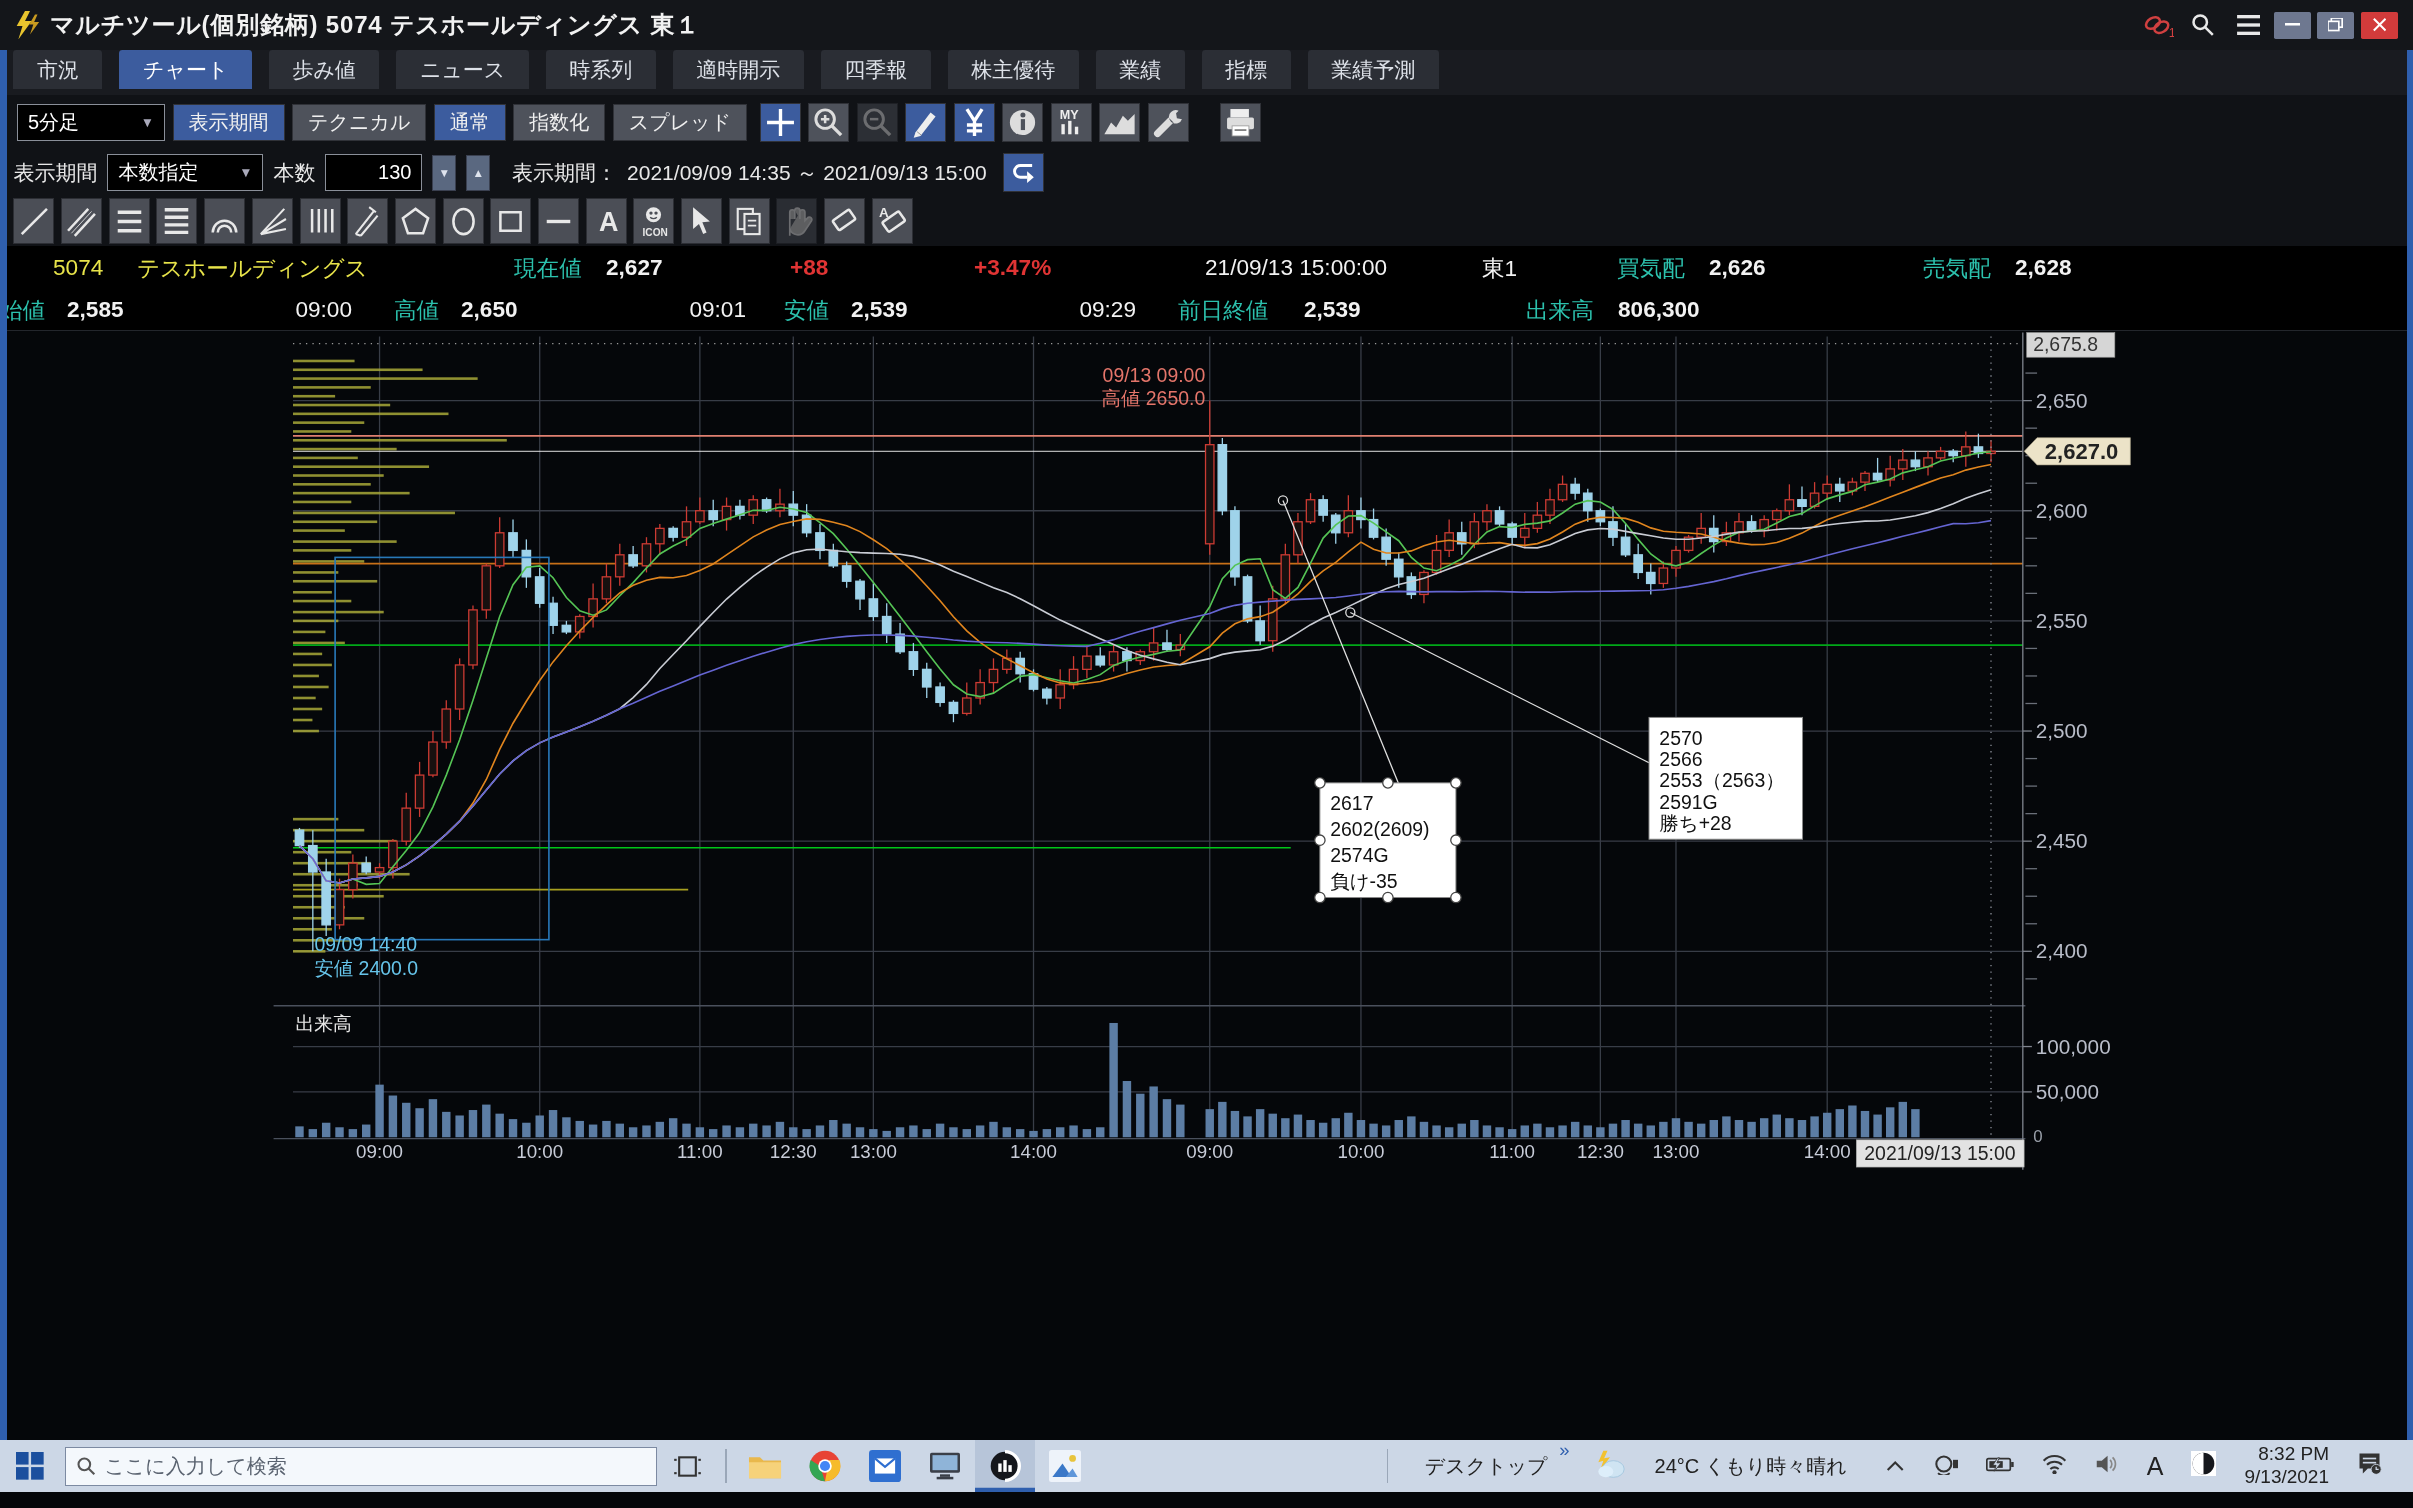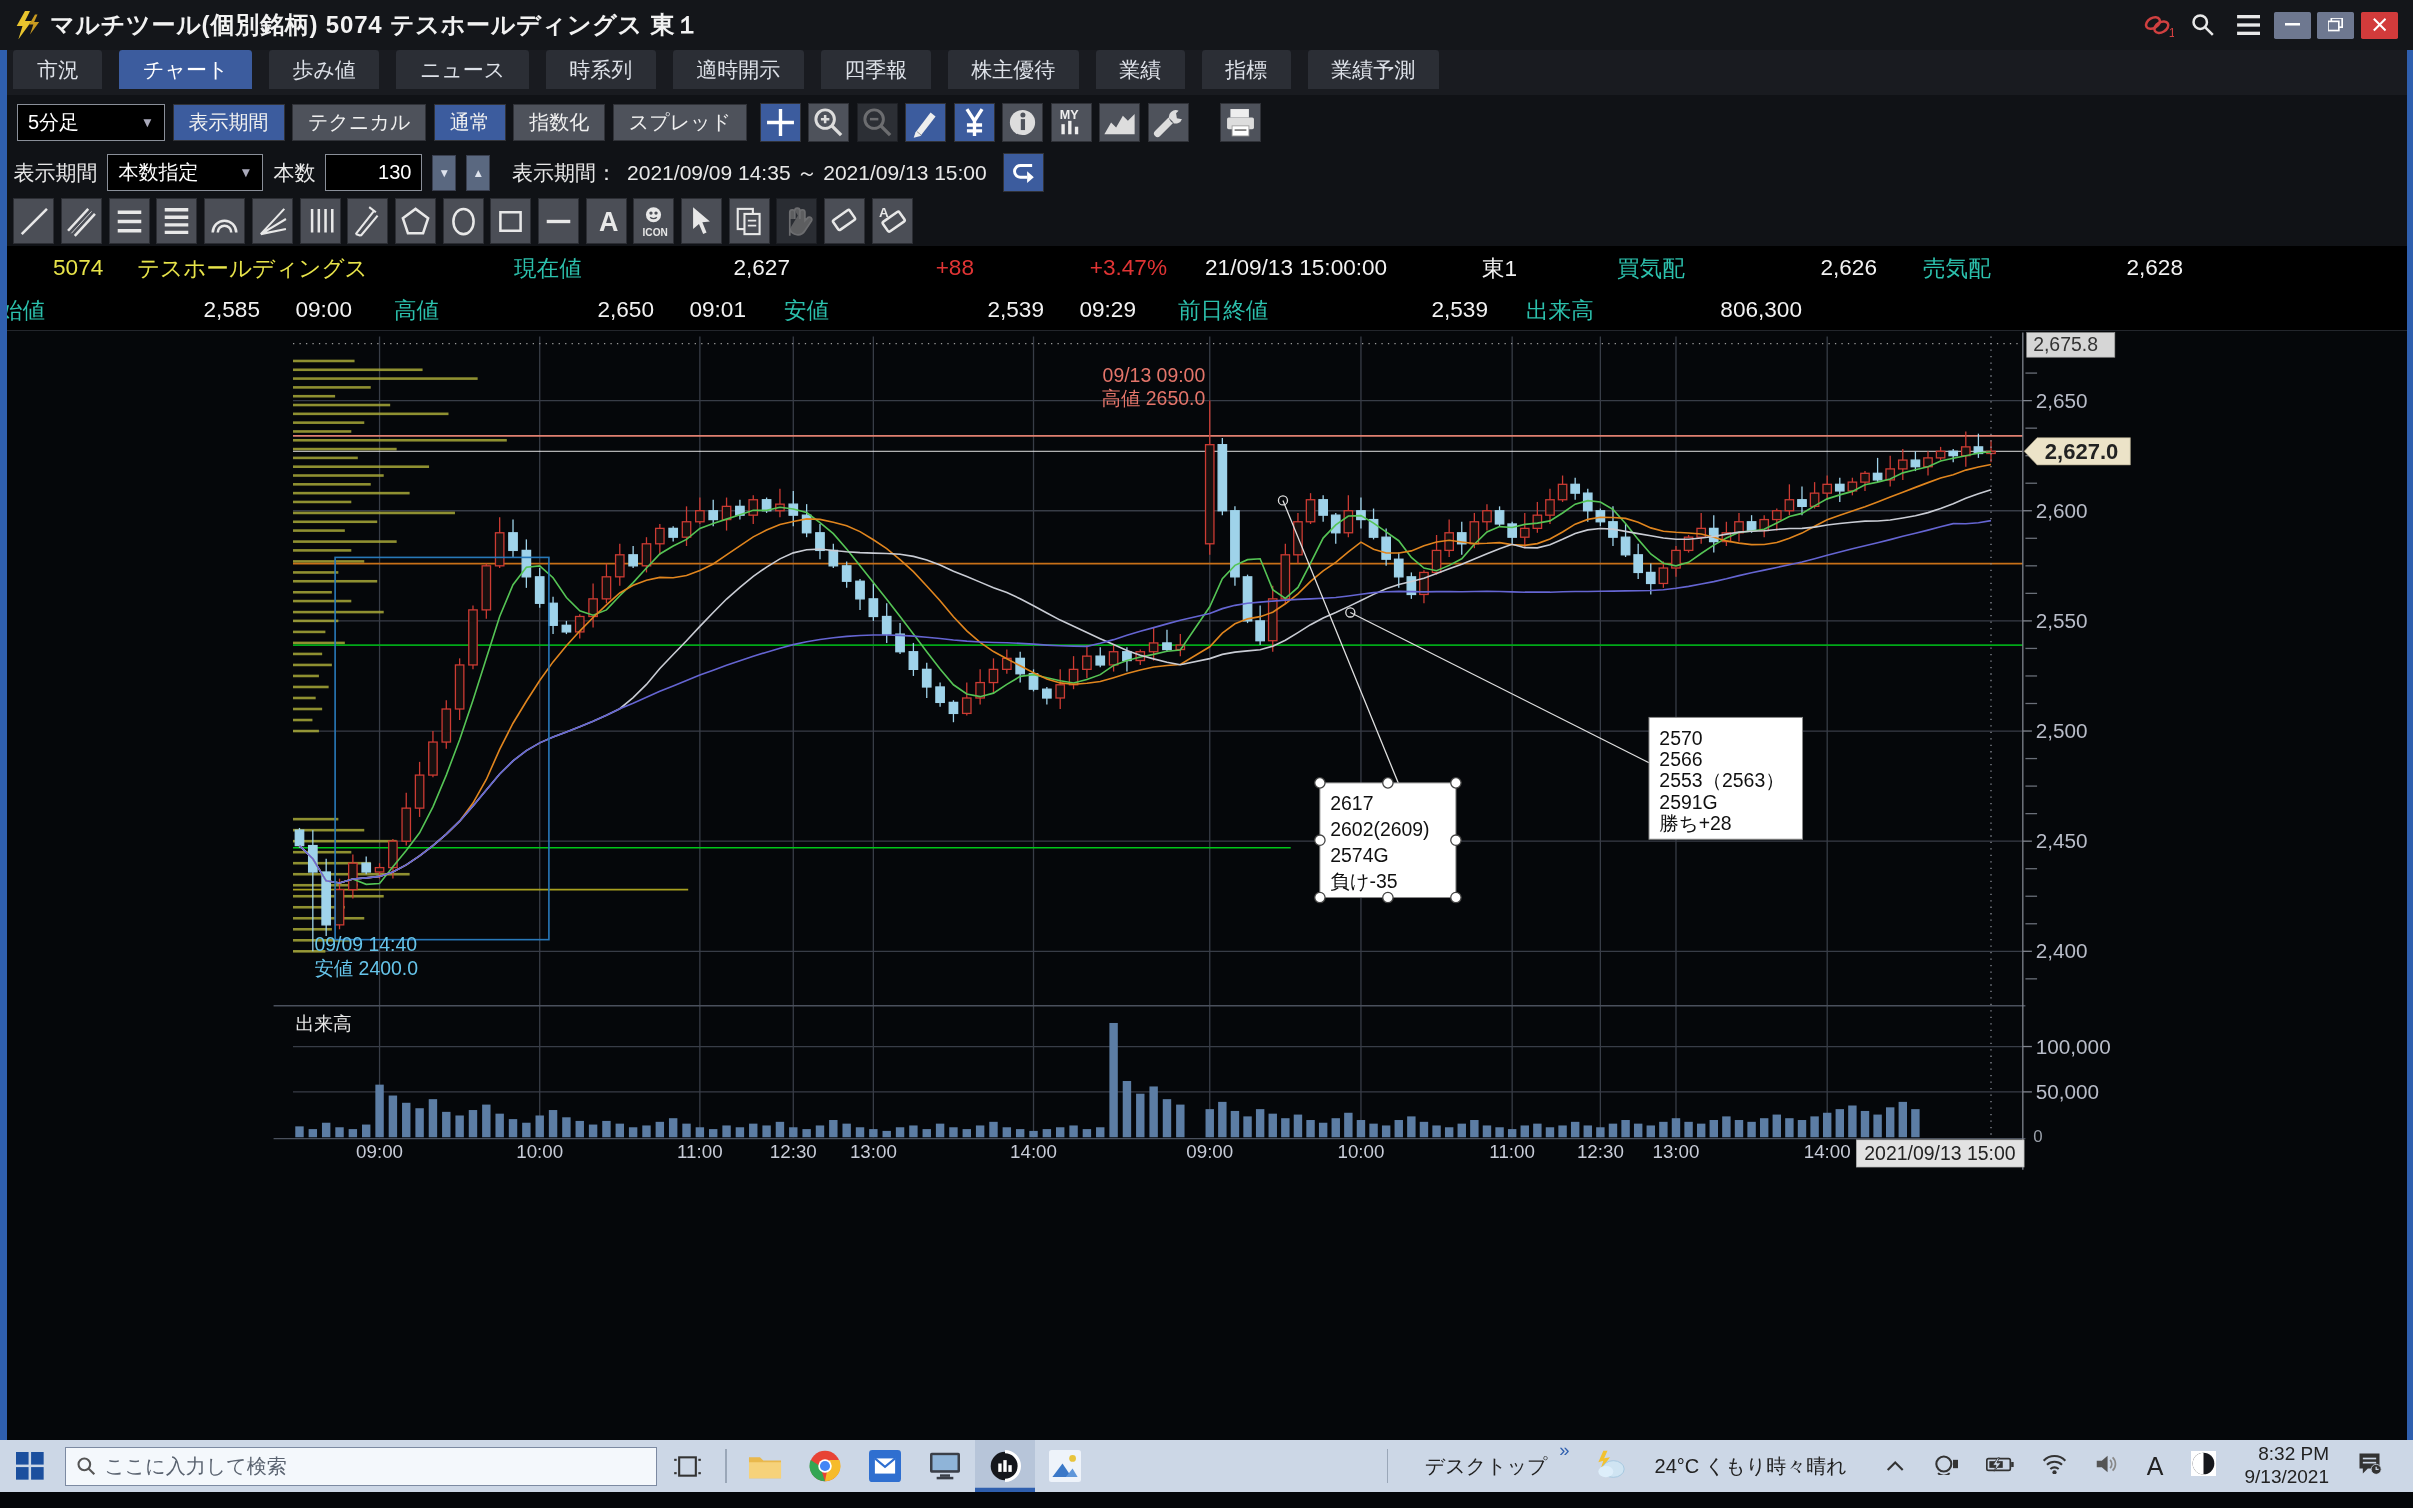--- a/index.html
+++ b/index.html
@@ -39,21 +39,21 @@
         border:0.8px solid #2c2e34;color:#e8e8e8;}
   .dbtn.dim{opacity:.45;}
   
   .inforow{background:#000;display:flex;align-items:center;font-size:22.6px;white-space:nowrap;}
   .inforow.r1{height:44px;padding-left:28px;}
   .inforow.r2{height:40px;border-bottom:0.8px solid #23262c;}
   .lab{color:#2cc1ad;}
   .yel{color:#e8e44a;}
   .red{color:#e03434;}
   .wht{color:#f2f2f2;}
-  .num{text-align:right;display:inline-block;}
+  .num{text-align:left;display:inline-block;font-weight:bold;}
   
   #chart{position:absolute;left:0;top:330px;}
   
   .taskbar{position:absolute;left:0;bottom:16px;width:2413px;height:52px;background:#ccd7e6;display:flex;
            align-items:center;color:#222;font-size:20px;}
   .tslot{width:60px;height:52px;display:flex;align-items:center;justify-content:center;}
   .tslot.active{background:#b7c5d9;box-shadow:inset 0 -4.2px 0 #2f5fae;}
   .searchbox{width:570px;height:37px;background:#f4f8fc;border:0.8px solid #7c8aa2;display:flex;align-items:center;
              padding:0 10px;gap:8.4px;color:#5a6370;font-size:20px;margin-left:5px;}
   .tsep{width:1.7px;height:34px;background:#9aa7b8;margin:0 8.4px;}

